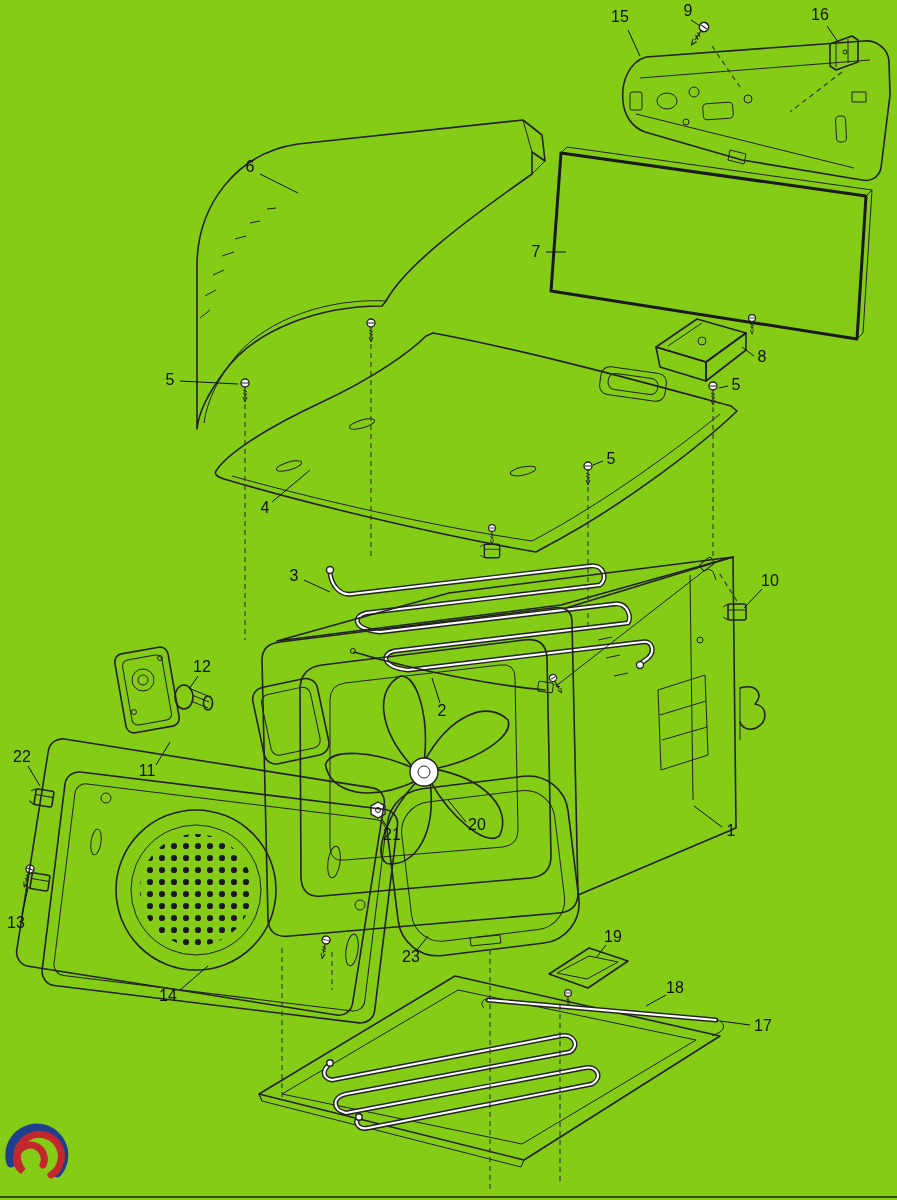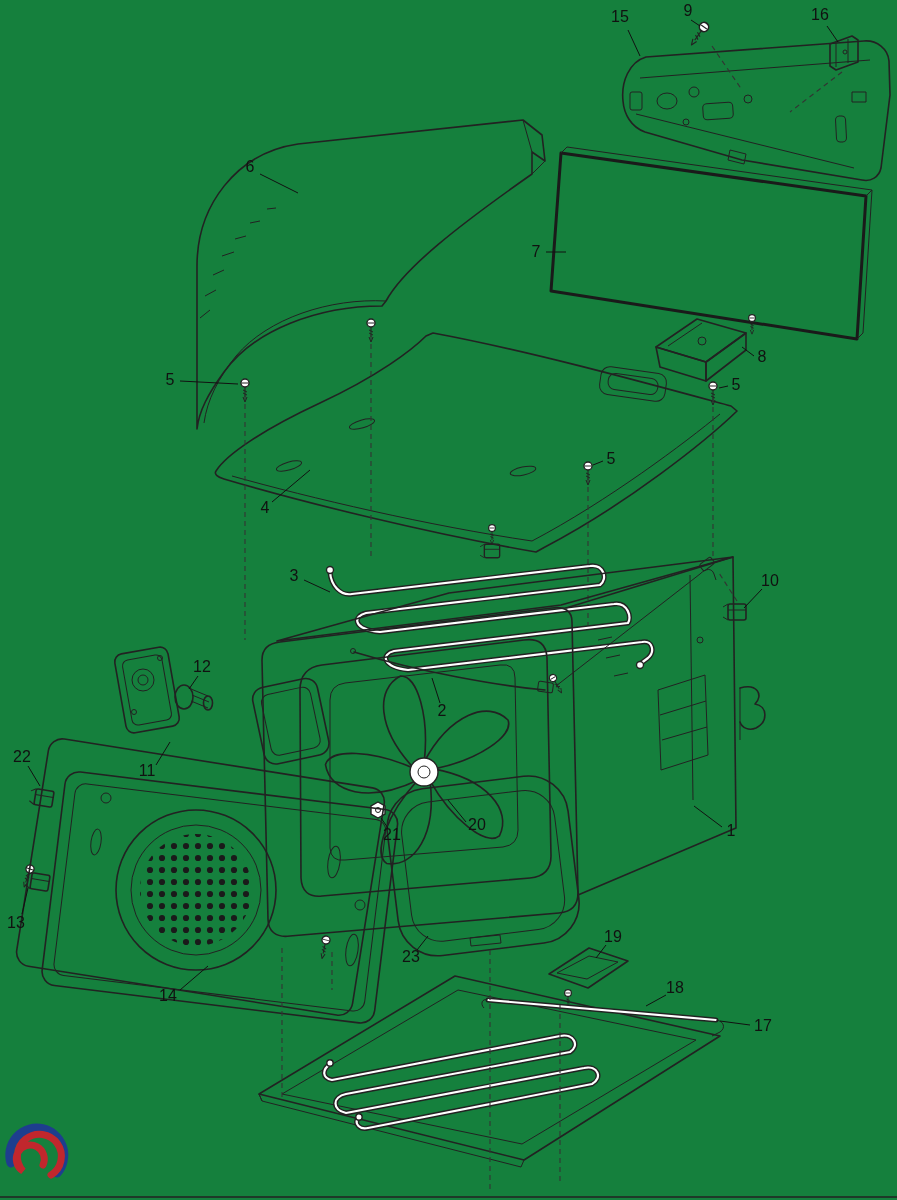--- a/index.html
+++ b/index.html
@@ -1,19 +1,19 @@
 <!DOCTYPE html>
 <html><head>
 <meta charset="utf-8">
 <style>
   html,body{margin:0;padding:0;background:#ffffff;}
   #canvas{
     position:relative;
     width:897px;height:1200px;
-    background:#15803d;
+    background:#84cc16;
     font-family:"Liberation Sans", sans-serif;
     overflow:hidden;
   }
   svg{display:block;}
   .ln{stroke:#222;fill:none;stroke-width:1.6;stroke-linejoin:round;stroke-linecap:round;}
   .thin{stroke:#222;fill:none;stroke-width:1;stroke-linejoin:round;}
   .thick{stroke:#1a1a1a;fill:none;stroke-width:3;stroke-linejoin:round;}
   .tube-d{stroke:#222;fill:none;stroke-width:5;stroke-linejoin:round;stroke-linecap:round;}
   .tube-l{stroke:#fff;fill:none;stroke-width:2.2;stroke-linejoin:round;stroke-linecap:round;}
   .dashed{stroke:#333;fill:none;stroke-width:1.1;stroke-dasharray:5 4;}

